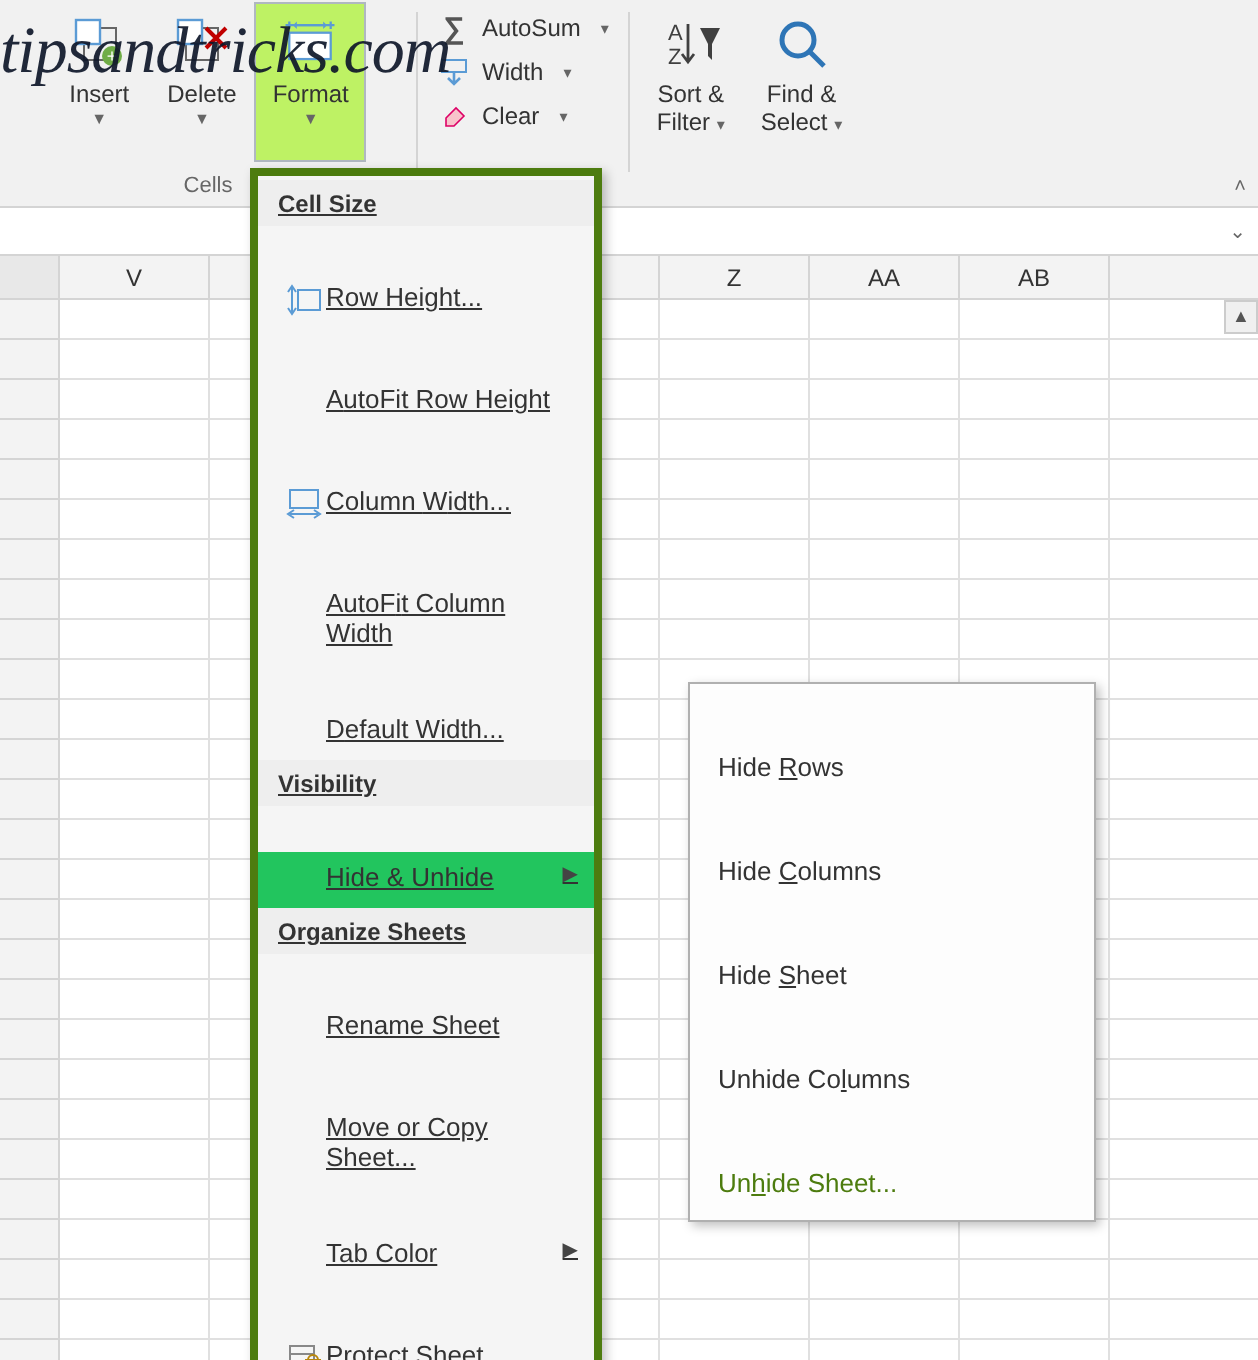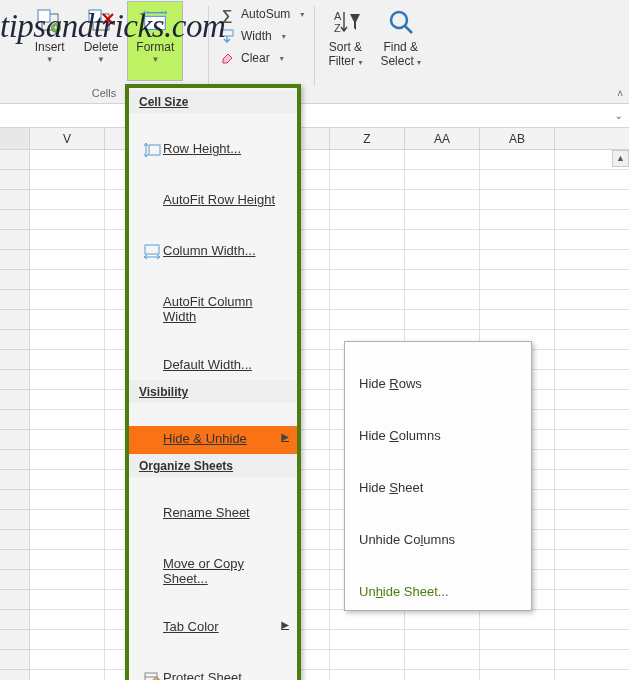--- a/index.html
+++ b/index.html
@@ -39,28 +39,28 @@
 .cell { width: 75px; border-right: 1px solid #e0e0e0; border-bottom: 1px solid #e0e0e0; flex-shrink: 0; }
 .row-h { width: 30px; background: #f3f3f3; border-right: 1px solid #d4d4d4; border-bottom: 1px solid #d4d4d4; text-align: center; font-size: 11px; line-height: 20px; color: #555; flex-shrink: 0; }
 
 
 .scroll-up { position: absolute; right: 0; top: 150px; width: 17px; height: 17px; background: #f0f0f0; border: 1px solid #ccc; text-align: center; font-size: 9px; line-height: 15px; color: #555; }
 
 
 .menu { position: absolute; left: 125px; top: 84px; width: 176px; background: #f5f5f5; border: 4px solid #4d7c0f; box-shadow: 2px 2px 5px rgba(0,0,0,0.25); padding: 2px 0; text-decoration: underline; }
 .menu-header { font-weight: bold; font-size: 12px; padding: 5px 10px 4px; background: #eeeeee; cursor: default; }
 .menu-item { display: flex; padding: 5px 8px 5px 12px; cursor: pointer; font-size: 13px; position: relative; margin-top: 23px; }
-.menu-item.highlighted { background: #f97316; }
+.menu-item.highlighted { background: #22c55e; }
 .menu-icon { width: 22px; height: 18px; display: flex; align-items: center; justify-content: center; flex-shrink: 0; }
 .menu-text { flex: 1; }
 .menu-arrow { font-size: 10px; color: #444; margin-left: auto; }
 .menu-item.disabled { color: #4d7c0f; cursor: default; }
 .menu-item.indent .menu-icon { visibility: hidden; }
 
-.submenu { position: absolute; left: 344px; top: 341px; width: 188px; background: #fdfdfd; border: 1px solid #b0b0b0; box-shadow: 2px 2px 5px rgba(0,0,0,0.25); padding: 4px 0; }
+.submenu { position: absolute; left: 344px; top: 341px; width: 204px; background: #fdfdfd; border: 1px solid #b0b0b0; box-shadow: 2px 2px 5px rgba(0,0,0,0.25); padding: 4px 0; }
 .submenu .menu-item { padding: 7px 14px; }
 
 
 .watermark { position: absolute; left: 0px; top: 8px; font-size: 33px; font-style: italic; font-weight: 500; color: #0f172a; font-family: Liberation Serif, serif; letter-spacing: -0.5px; pointer-events: none; z-index: 99; opacity: 0.92; }
 
 u.hot { text-decoration: underline; }
 </style>
 </head>
 <body>
 

